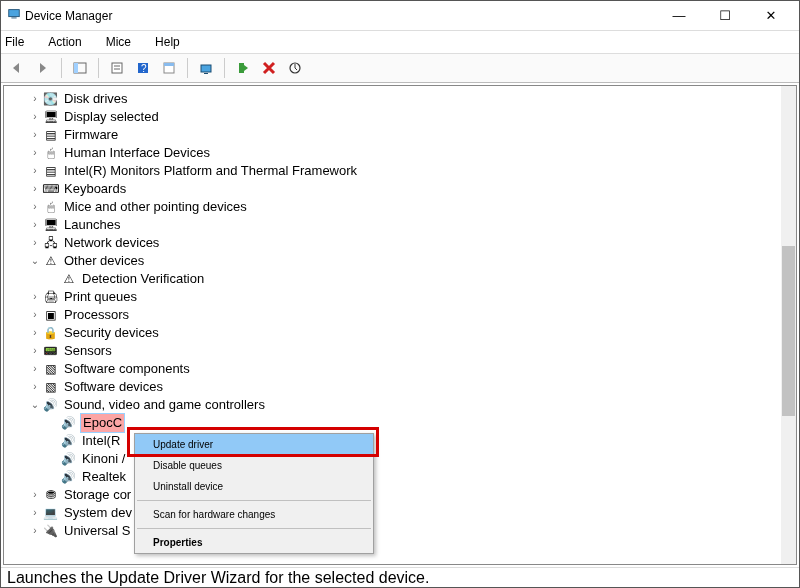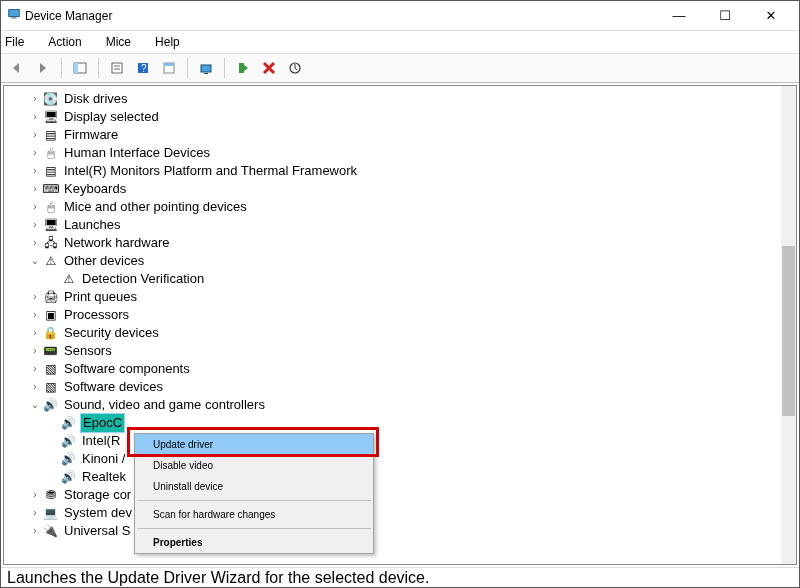--- a/index.html
+++ b/index.html
@@ -13,21 +13,21 @@
 .menubar span { font-size: 12px; }
 .toolbar { height: 30px; display: flex; align-items: center; padding: 0 6px; gap: 6px; border-top: 1px solid #ddd; border-bottom: 1px solid #bbb; background: #fafafa; }
 .tbbtn { width: 20px; height: 20px; display: flex; align-items: center; justify-content: center; border: 1px solid transparent; }
 .tbsep { width: 1px; height: 20px; background: #ccc; margin: 0 2px; }
 .content { flex: 1; position: relative; border: 1px solid #888; margin: 2px; overflow: hidden; background: #fff; }
 .tree { padding: 4px 0 4px 24px; font-size: 13px; line-height: 18px; color: #000; }
 .row { display: flex; align-items: center; height: 18px; white-space: nowrap; }
 .exp { width: 14px; text-align: center; color: #666; font-size: 10px; cursor: pointer; }
 .ico { width: 16px; height: 16px; display: inline-flex; align-items: center; justify-content: center; margin: 0 3px 0 1px; font-size: 12px; }
 .label { padding: 0 2px; }
-.sel { background: #14b8a6; border: 1px solid #99d1ff; }
+.sel { background: #fca5a5; border: 1px solid #99d1ff; }
 .sub { padding-left: 32px; }
 .scrollbar { position: absolute; right: 0; top: 0; bottom: 0; width: 15px; background: #f0f0f0; }
 .scrollbar .thumb { position: absolute; left: 1px; right: 1px; top: 160px; height: 170px; background: #c2c2c2; }
 .ctxmenu { position: absolute; left: 133px; top: 432px; width: 240px; background: #f0f0f0; border: 1px solid #a0a0a0; box-shadow: 2px 2px 4px rgba(0,0,0,.25); font-size: 10px; }
 .redbox { position: absolute; left: 126px; top: 426px; width: 252px; height: 30px; border: 3px solid #d40000; pointer-events: none; }
 .ctxitem { padding: 5px 18px; }
 .ctxitem.hl { background: #91c9f7; }
 .ctxsep { height: 1px; background: #c0c0c0; margin: 3px 2px; }
 .ctxitem.bold { font-weight: bold; }
 .statusbar { height: 20px; display: flex; align-items: center; padding: 0 6px; font-size: 16px; border-top: 1px solid #ddd; }
@@ -164,21 +164,21 @@
           <span class="label">Mice and other pointing devices</span>
         </div>
       <div class="row">
           <span class="exp">›</span>
           <span class="ico">🖥</span>
           <span class="label">Launches</span>
         </div>
       <div class="row">
           <span class="exp">›</span>
           <span class="ico">🖧</span>
-          <span class="label">Network hardware</span>
+          <span class="label">Network devices</span>
         </div>
       <div class="row">
           <span class="exp">⌄</span>
           <span class="ico">⚠</span>
           <span class="label">Other devices</span>
         </div>
       <div class="row sub">
           <span class="ico">⚠</span>
           <span class="label">Detection Verification</span>
         </div>
@@ -256,21 +256,21 @@
     </div>
 
   </div>
 
   <div class="statusbar">
     <span>Launches the Update Driver Wizard for the selected device.</span>
   </div>
 
   <div class="ctxmenu">
     <div class="ctxitem hl">Update driver</div>
-    <div class="ctxitem">Disable video</div>
+    <div class="ctxitem">Disable queues</div>
     <div class="ctxitem">Uninstall device</div>
     <div class="ctxsep"></div>
     <div class="ctxitem">Scan for hardware changes</div>
     <div class="ctxsep"></div>
     <div class="ctxitem bold">Properties</div>
   </div>
   <div class="redbox"></div>
 
 </div>
 

